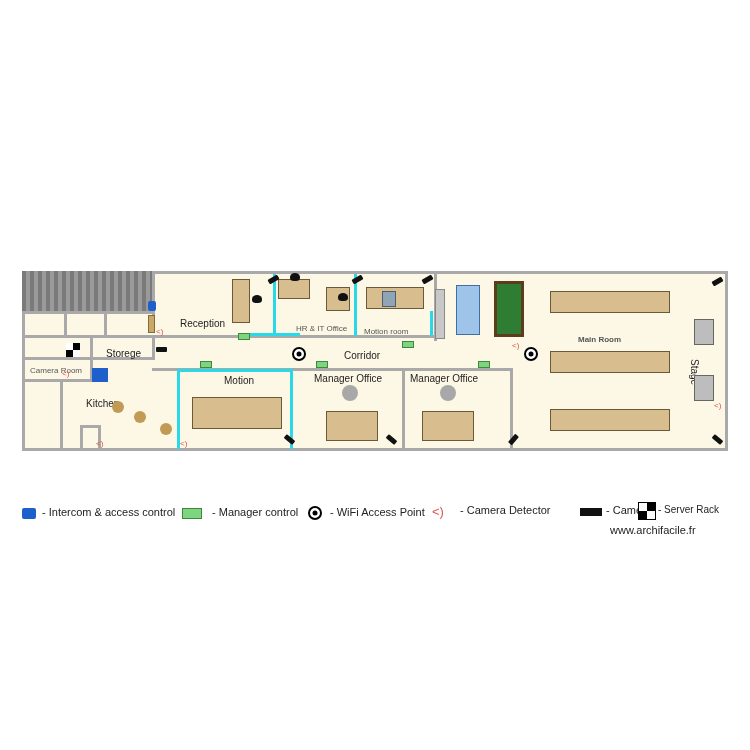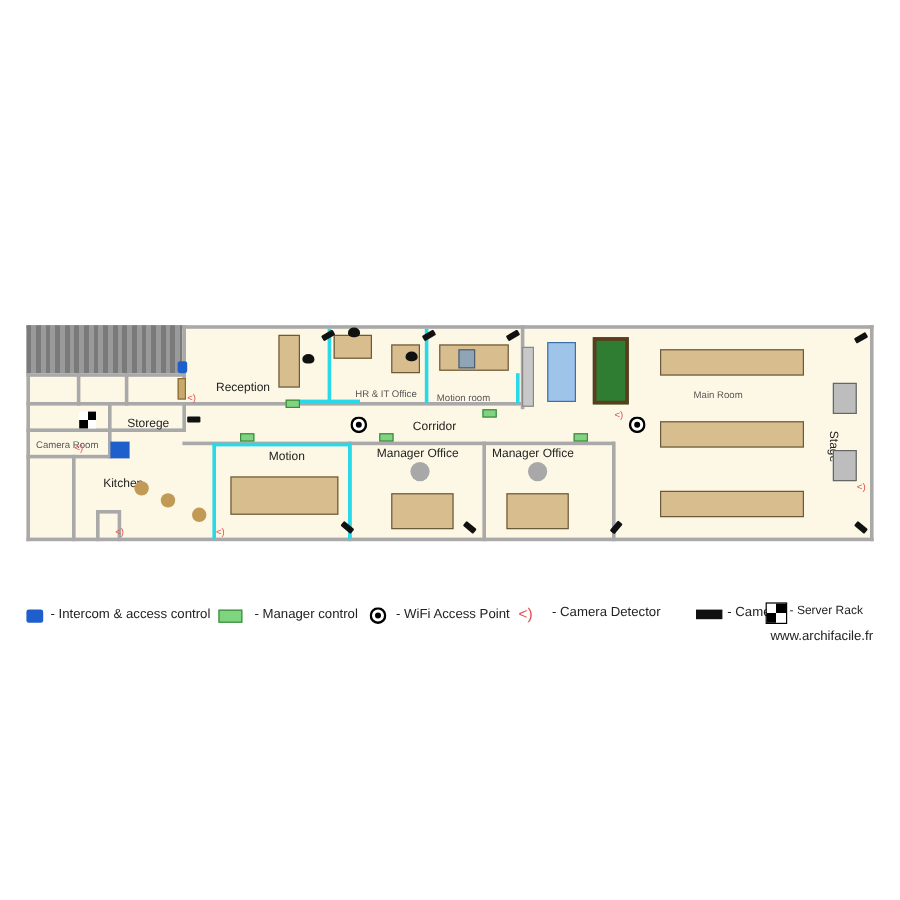--- a/index.html
+++ b/index.html
@@ -58,21 +58,21 @@
   <div class="cwall" style="left:332px;top:3px;width:3px;height:62px;"></div>
   <div class="cwall" style="left:408px;top:40px;width:3px;height:25px;"></div>
   <div class="cwall" style="left:228px;top:62px;width:50px;height:3px;"></div>
   <div class="cwall" style="left:155px;top:98px;width:3px;height:80px;"></div>
   <div class="cwall" style="left:155px;top:98px;width:115px;height:3px;"></div>
   <div class="cwall" style="left:268px;top:98px;width:3px;height:80px;"></div>
 
   <span class="label" style="left:158px;top:47px;">Reception</span>
   <span class="label small" style="left:274px;top:53px;">HR &amp; IT Office</span>
   <span class="label small" style="left:342px;top:56px;">Motion room</span>
-  <span class="label small" style="left:556px;top:54px;">Main Room</span>
+  <span class="label small" style="left:556px;top:64px;font-weight:bold;">Main Room</span>
   <span class="label" style="left:678px;top:88px;transform:rotate(90deg);transform-origin:left top;">Stage</span>
   <span class="label" style="left:84px;top:77px;">Storege</span>
   <span class="label small" style="left:8px;top:95px;">Camera Room</span>
   <span class="label" style="left:64px;top:127px;">Kitchen</span>
   <span class="label" style="left:322px;top:79px;text-align:right;">Corridor</span>
   <span class="label" style="left:202px;top:104px;">Motion</span>
   <span class="label" style="left:292px;top:102px;">Manager Office</span>
   <span class="label" style="left:388px;top:102px;">Manager Office</span>
 
   <div class="desk" style="left:210px;top:8px;width:18px;height:44px;"></div>
@@ -160,14 +160,14 @@
         <circle cx="7" cy="7" r="6" fill="#fff" stroke="#000" stroke-width="2"></circle>
         <circle cx="7" cy="7" r="2.5" fill="#000"></circle>
       </svg></span>
   <span style="left:308px;top:0;">- WiFi Access Point</span>
   <span style="left:410px;top:-2px;color:#e05050;font-size:13px;">&lt;)</span>
   <span style="left:438px;top:-2px;">- Camera Detector</span>
   <span style="left:558px;top:2px;width:22px;height:8px;background:#111;"></span>
   <span style="left:584px;top:-2px;">- Camera</span>
   <span style="left:616px;top:-4px;width:16px;height:16px;background:conic-gradient(#000 0 25%,#fff 0 50%,#000 0 75%,#fff 0);border:1px solid #000;"></span>
   <span style="left:636px;top:-2px;font-size:10px;">- Server Rack</span>
-  <span style="left:620px;top:18px;font-size:11px;">www.archifacile.fr</span>
+  <span style="left:588px;top:18px;font-size:11px;">www.archifacile.fr</span>
 </div>
 
 </body></html>

